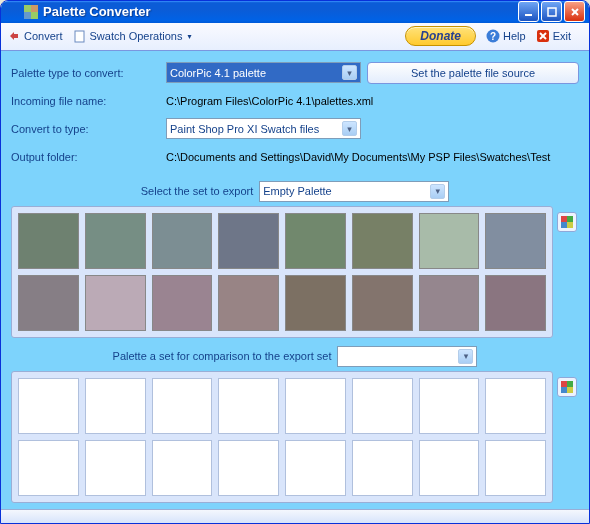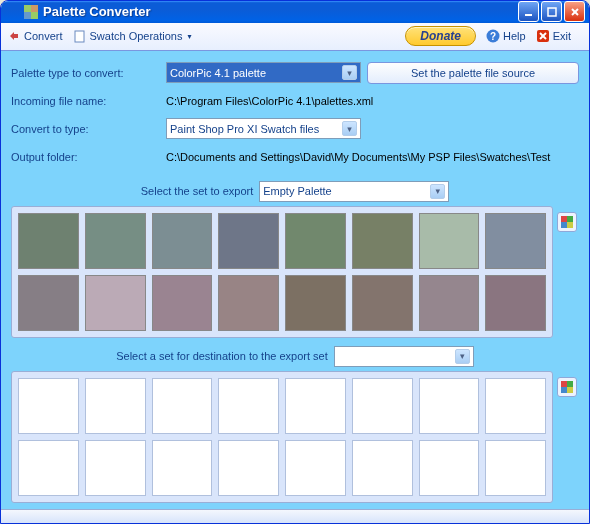--- a/index.html
+++ b/index.html
@@ -172,21 +172,21 @@
         <svg width="14" height="14">
             <rect x="1" y="1" width="6" height="6" fill="#d44"></rect>
             <rect x="7" y="1" width="6" height="6" fill="#4a4"></rect>
             <rect x="1" y="7" width="6" height="6" fill="#48c"></rect>
             <rect x="7" y="7" width="6" height="6" fill="#cc4"></rect>
           </svg>
       </div>
     </div>
 
     <div class="set-row">
-      <span>Select a set for destination to the export set</span>
+      <span>Palette a set for comparison to the export set</span>
       <div class="dropdown" style="width:140px">
         <span class="dd-text"></span>
         <span class="dd-arrow">▾</span>
       </div>
     </div>
 
     <div class="panel-wrap">
       <div class="panel">
         <div class="swatch-grid" id="grid2">
             <div class="swatch empty"></div>

